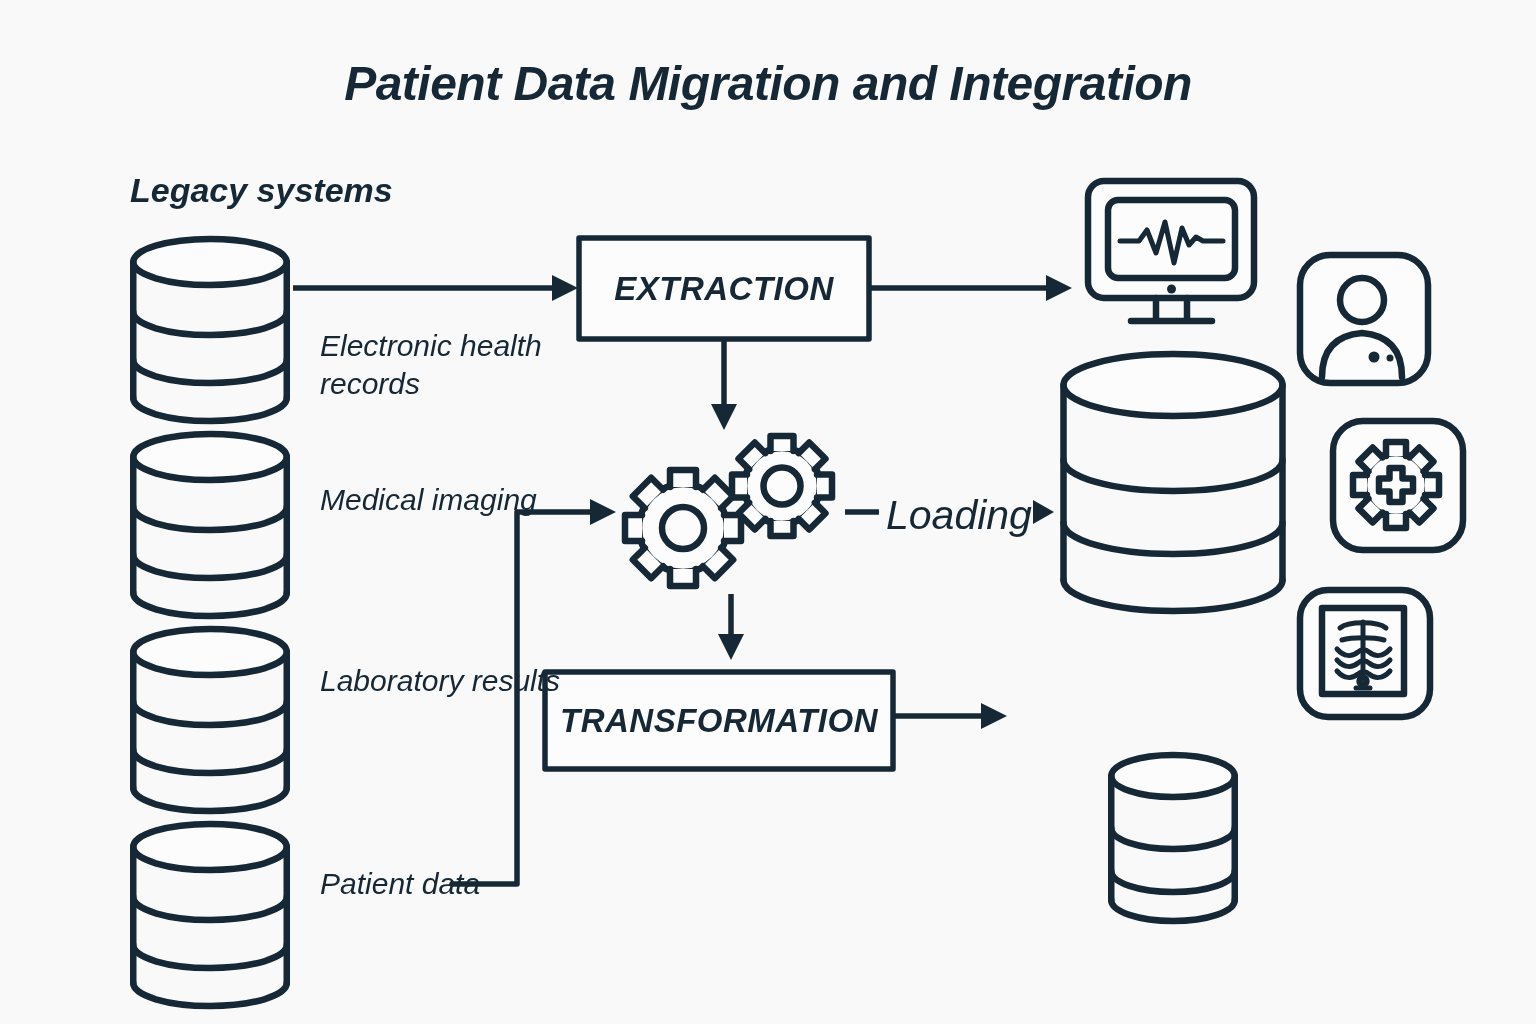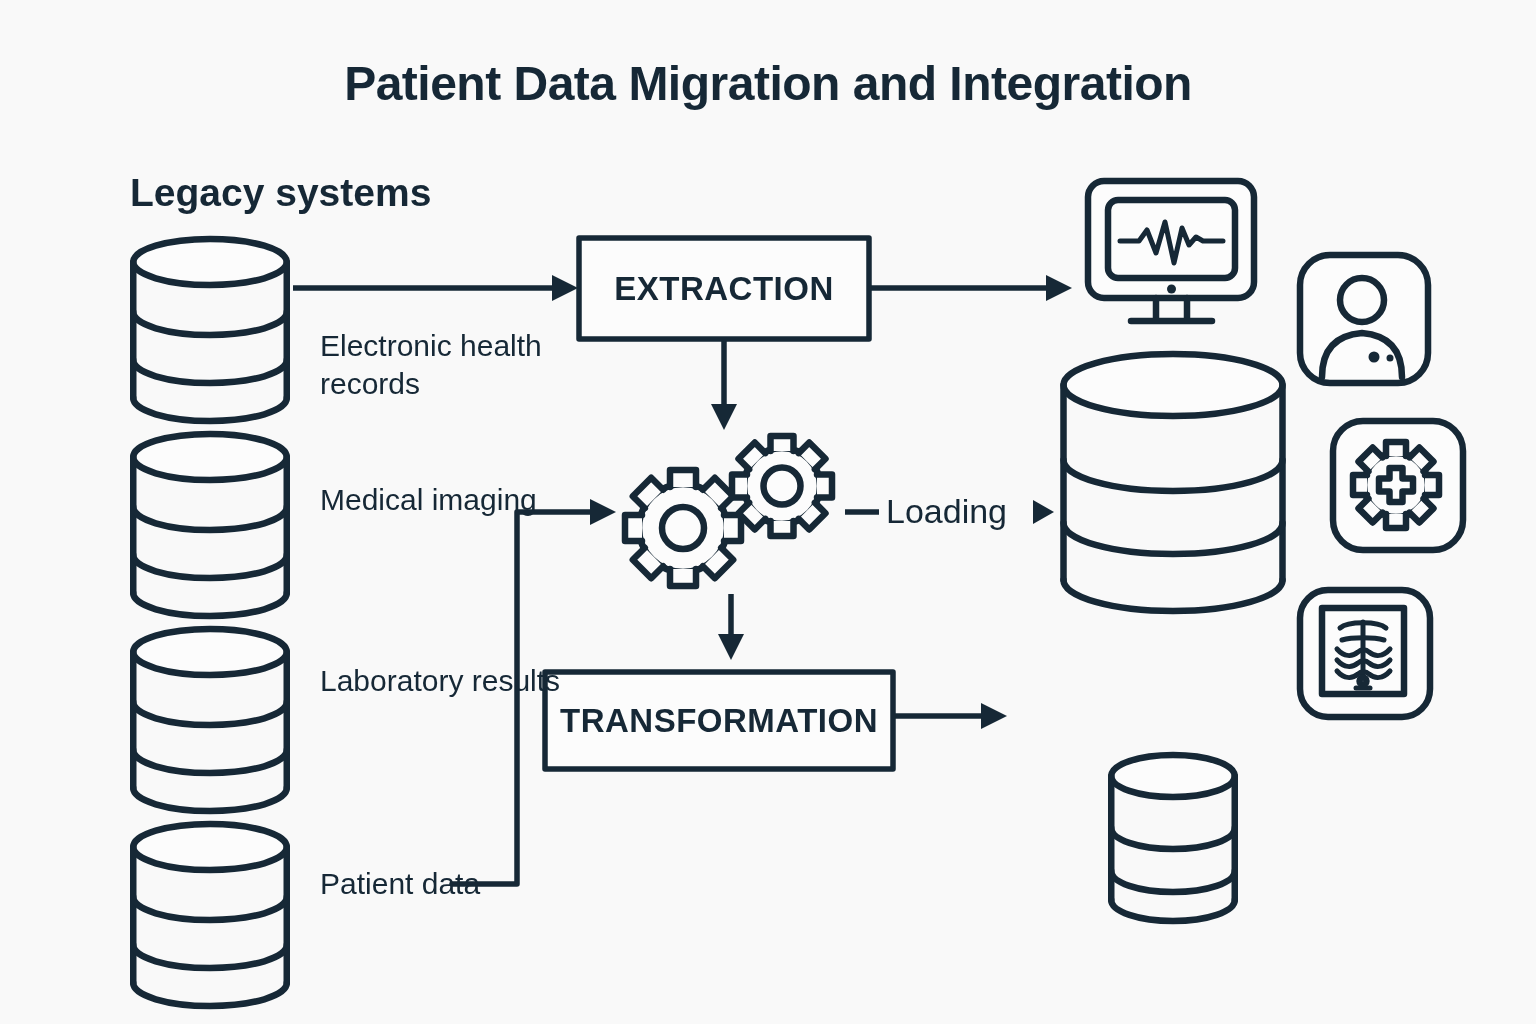--- a/index.html
+++ b/index.html
@@ -9,43 +9,43 @@
   }
   *{margin:0;padding:0;box-sizing:border-box;}
   html,body{width:1536px;height:1024px;}
   body{
     background:var(--background);
     font-family:"Liberation Sans", sans-serif;
     color:var(--ink);
     position:relative;
     overflow:hidden;
   }
-  .stage{position:absolute;inset:0;width:1536px;height:828px;}
+  .stage{position:absolute;inset:0;width:1536px;height:828px;font-style:italic;}
   svg.diagram{position:absolute;left:0;top:0;}
   
   .ln{stroke:var(--ink);fill:none;stroke-width:6.5;stroke-linecap:round;stroke-linejoin:round;}
   .ln5{stroke-width:5.5;stroke-linecap:butt;}
   .ln5r{stroke-width:5.5;}
   .thin{stroke-width:5;}
   .fillp{fill:var(--shape-fill);}
   .hd{fill:var(--ink);stroke:none;}
   .dot{fill:var(--ink);stroke:none;}
   
   .t{position:absolute;color:var(--ink);}
   .title{left:0;right:0;top:56px;text-align:center;font-size:48px;font-weight:700;letter-spacing:-0.5px;}
-  .legacy-heading{left:130px;top:171px;font-size:39px;font-weight:600;}
+  .legacy-heading{left:130px;top:171px;font-size:34px;font-weight:600;}
   .src-label{left:320px;width:245px;font-size:30px;font-weight:400;line-height:1.26;}
   .lbl-ehr{top:327px;}
   .lbl-mi{top:481px;}
   .lbl-lr{top:662px;}
   .lbl-cd{top:865px;}
   .boxlbl{display:flex;align-items:center;justify-content:center;font-size:33px;font-weight:700;letter-spacing:0.5px;}
   .box-extract{left:579px;top:238px;width:290px;height:101px;}
   .box-transform{left:545px;top:672px;width:348px;height:97px;}
-  .loading{left:886px;top:492px;font-size:34px;font-weight:400;}
+  .loading{left:886px;top:492px;font-size:41px;font-weight:400;}
   .dest{left:1043px;top:637px;width:260px;text-align:center;font-size:34px;font-weight:700;line-height:1.3;}
 </style>
 </head>
 <body>
 
 <div class="stage">
 
 <svg class="diagram" width="1536" height="1024" viewBox="0 0 1536 1024">
 
   <defs>

